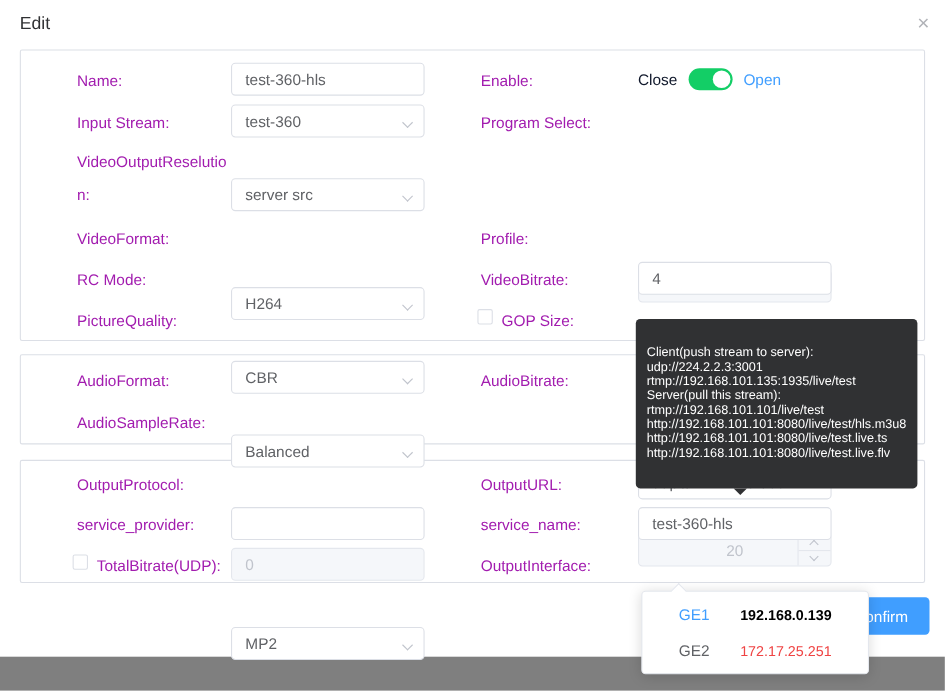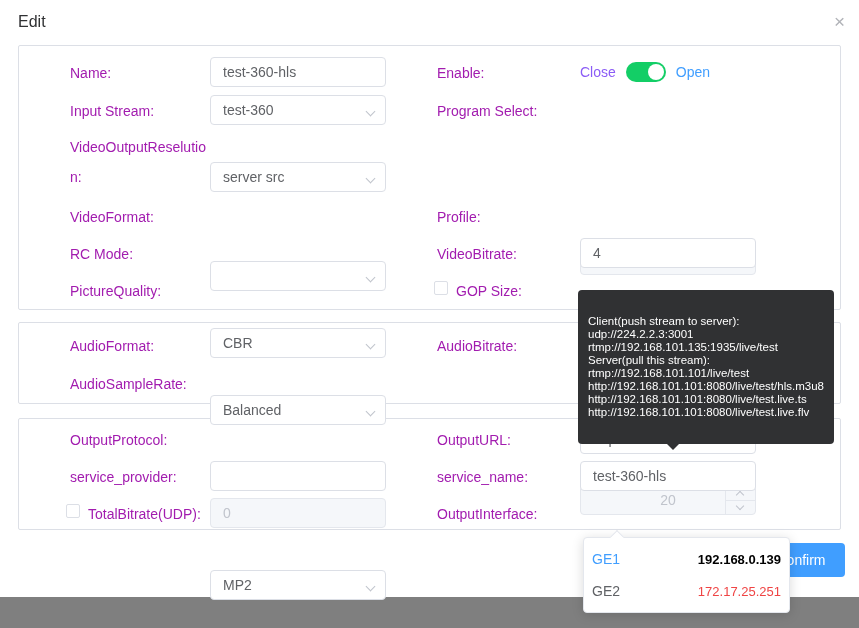--- a/index.html
+++ b/index.html
@@ -42,37 +42,37 @@
   .num .spin span { flex:1; position:relative; }
   .num .spin span + span { border-top:1px solid #e4e7ed; }
   .num .spin i { position:absolute; left:11px; width:6px; height:6px;
                  border-right:1.2px solid #c0c4cc; border-bottom:1.2px solid #c0c4cc; }
   .num .spin .sup i { top:6px; transform:rotate(-135deg); }
   .num .spin .sdn i { top:2px; transform:rotate(45deg); }
 
   .cb { position:absolute; width:14px; height:14px; border:1px solid #dcdfe6; border-radius:2px; background:#fff; cursor:pointer; z-index:2; }
 
   .switch-wrap { position:absolute; left:580px; top:62px; display:flex; align-items:center; gap:10px; z-index:2; }
-  .sw-off { color:#8b5cf6; }
+  .sw-off { color:#0f172a; }
   .sw-on  { color:#409eff; }
   .switch { width:40px; height:20px; border-radius:10px; background:#13ce66; position:relative; cursor:pointer; display:inline-block; }
   .switch .knob { position:absolute; right:2px; top:2px; width:16px; height:16px; border-radius:50%; background:#fff; }
 
   .tooltip { position:absolute; left:578px; top:290px; z-index:10;
              background:#303133; color:#fff; border-radius:4px;
              padding:25px 10px; font-size:11.5px; line-height:13px; white-space:nowrap; }
   .tooltip .arrow { position:absolute; bottom:-6px; left:89px; width:0; height:0;
                     border:6px solid transparent; border-top-color:#303133; border-bottom:none; }
 
   .dd-panel { position:absolute; left:583px; top:537px; width:207px; height:76px; z-index:20;
               background:#fff; border:1px solid #e4e7ed; border-radius:4px;
               box-shadow:0 2px 12px rgba(0,0,0,.15); padding:5px 0; }
   .dd-panel .caret { position:absolute; top:-6px; left:28px; width:10px; height:10px; background:#fff;
                      border-left:1px solid #e4e7ed; border-top:1px solid #e4e7ed; transform:rotate(45deg); }
-  .dd-opt { height:32px; padding:0 8px; display:flex; align-items:center; justify-content:space-between; cursor:pointer; font-size:14px; }
+  .dd-opt { height:32px; padding:0 33px; display:flex; align-items:center; justify-content:space-between; cursor:pointer; font-size:14px; }
   .dd-opt .ip { font-size:13px; }
   .dd-opt.selected .nm { color:#409eff; }
   .dd-opt.selected .ip { color:#000000; font-weight:bold; }
   .dd-opt .nm { color:#606266; }
   .dd-opt .ip { color:#ef4444; }
 
   .confirm-btn { position:absolute; left:757px; top:543px; width:88px; height:34px; z-index:5;
                  background:#409eff; border:none; border-radius:4px; color:#fff; font-size:14px;
                  font-family:"Liberation Sans","DejaVu Sans",sans-serif; cursor:pointer; }
 </style>
@@ -96,20 +96,21 @@
 </div>
 
 <span class="lbl" id="l-vor" style="left:70px;top:132px">VideoOutputReselution:</span>
 <div class="sel ctrl" style="left:210px;top:132px">
   <span class="sel-text">server src</span>
   <i class="chev"></i>
 </div>
 
 <span class="lbl" style="left:70px;top:209px">VideoFormat:</span>
 <div class="sel ctrl" style="left:210px;top:201px">
+  <span class="sel-text">H264</span>
   <i class="chev"></i>
 </div>
 
 <span class="lbl" style="left:70px;top:246px">RC Mode:</span>
 <div class="sel ctrl" style="left:210px;top:238px">
   <span class="sel-text">CBR</span>
   <i class="chev"></i>
 </div>
 
 <span class="lbl" style="left:70px;top:283px">PictureQuality:</span>

